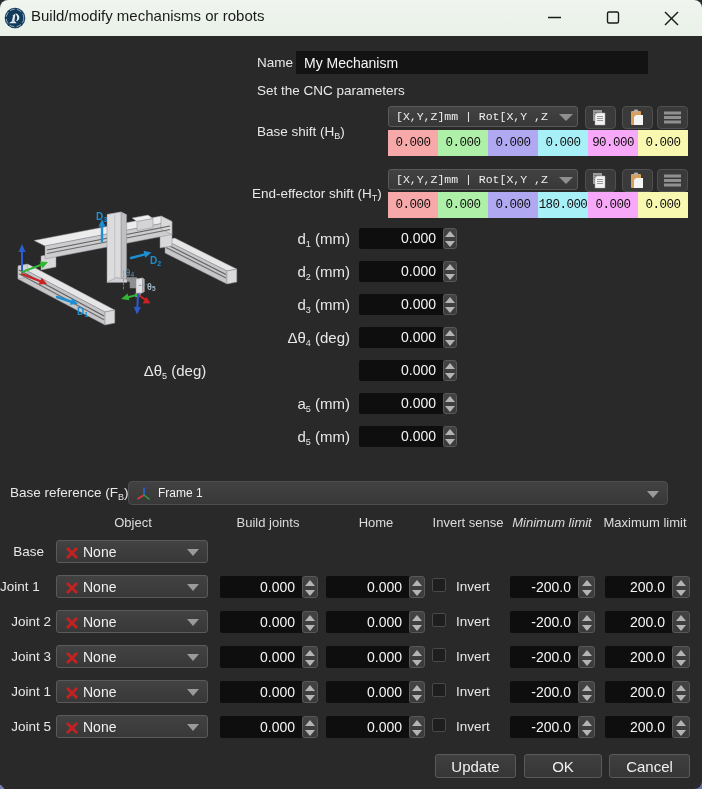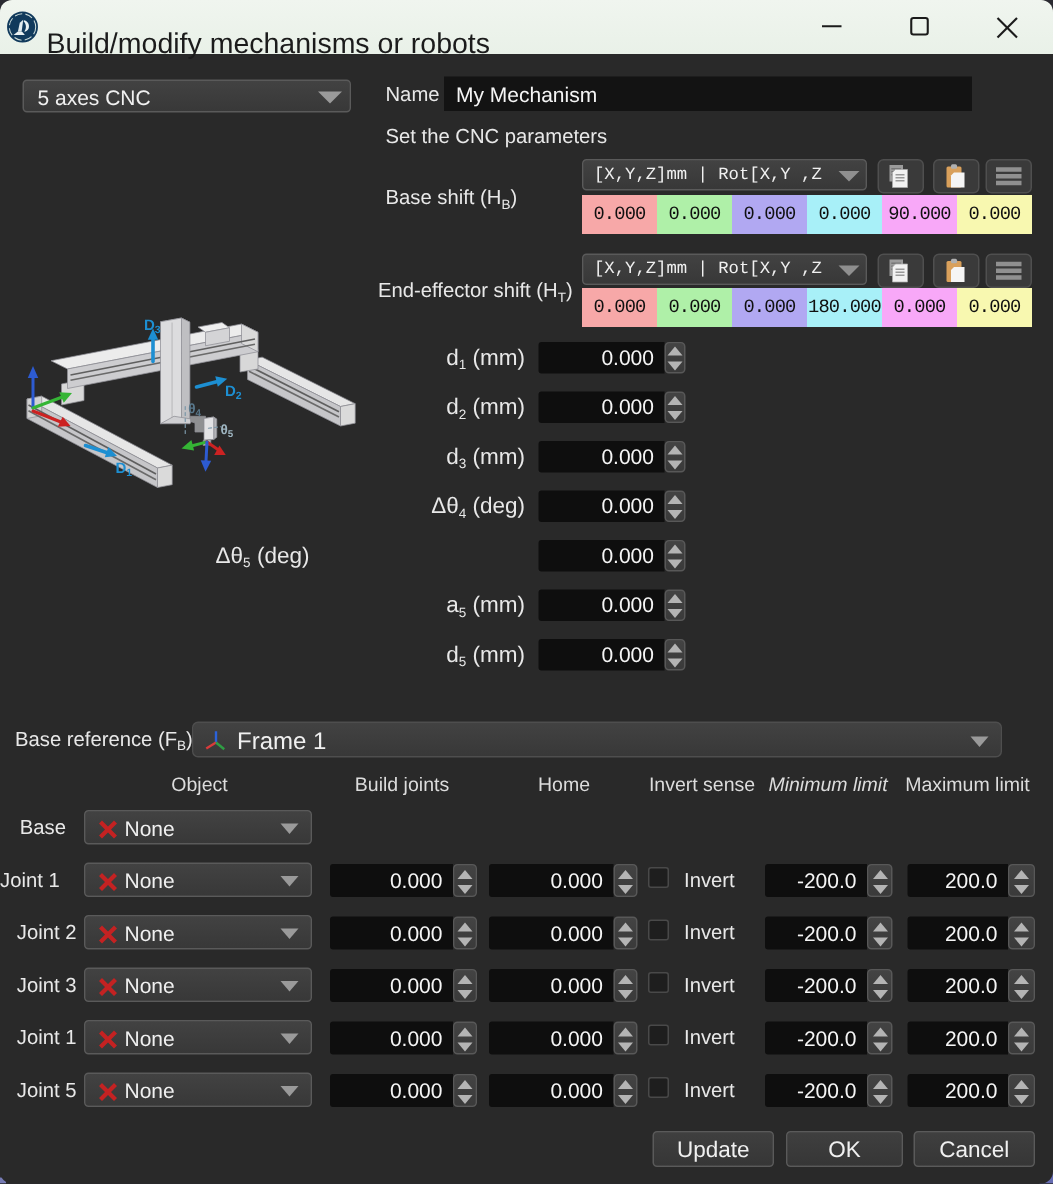--- a/index.html
+++ b/index.html
@@ -1,18 +1,18 @@
 <!DOCTYPE html>
 <html><head><meta charset="utf-8"><style>
 html,body{margin:0;padding:0;}
 body{width:702px;height:789px;background:#2c2c31;font-family:"Liberation Sans",sans-serif;position:relative;overflow:hidden;}
 .corner{position:absolute;width:14px;height:14px;background:#666bb0;z-index:0;}
 #win{position:absolute;left:0;top:0;width:702px;height:789px;background:#292929;border-radius:8px;overflow:hidden;z-index:1;}
 #titlebar{position:absolute;left:0;top:0;width:702px;height:36px;background:linear-gradient(180deg,#f0f5ef 0%,#e9f1e8 100%);}
-#title{position:absolute;left:31px;top:19px;font-size:19px;color:#1b1b1b;}
+#title{position:absolute;left:31px;top:7px;font-size:15px;color:#1b1b1b;}
 .abs{position:absolute;}
 .lbl{position:absolute;color:#e8e8e8;font-size:13.5px;white-space:nowrap;}
 sub{font-size:9px;vertical-align:baseline;position:relative;top:3px;line-height:0;}
 .combo{position:absolute;background:linear-gradient(180deg,#424242 0%,#383838 100%);border:1px solid #5a5a5a;border-radius:3px;box-sizing:border-box;color:#f0f0f0;}
 .carrow{position:absolute;width:0;height:0;border-left:5px solid transparent;border-right:5px solid transparent;border-top:6px solid #9a9a9a;}
 .field{position:absolute;background:#0e0e0e;color:#f5f5f5;box-sizing:border-box;text-align:right;}
 .spinbtn{position:absolute;background:linear-gradient(180deg,#434343,#3a3a3a);border:1px solid #585858;border-radius:3px;box-sizing:border-box;}
 .tri-u{position:absolute;width:0;height:0;border-left:5px solid transparent;border-right:5px solid transparent;border-bottom:6px solid #b4b4b4;}
 .tri-d{position:absolute;width:0;height:0;border-left:5px solid transparent;border-right:5px solid transparent;border-top:6px solid #b4b4b4;}
 .cell{position:absolute;width:50px;height:26px;font-family:"Liberation Mono",monospace;font-size:12.5px;letter-spacing:-0.55px;color:#101010;box-sizing:border-box;display:flex;align-items:center;justify-content:center;}
@@ -35,24 +35,20 @@
   </svg>
   <div id="title">Build/modify mechanisms or robots</div>
   <svg class="abs" style="left:546px;top:5px;" width="140" height="26" viewBox="0 0 140 26">
     <line x1="2" y1="12.5" x2="15" y2="12.5" stroke="#1b1b1b" stroke-width="1.4"></line>
     <rect x="61.5" y="7" width="11" height="11" fill="none" stroke="#1b1b1b" stroke-width="1.4" rx="1.5"></rect>
     <line x1="119" y1="7" x2="132" y2="20" stroke="#1b1b1b" stroke-width="1.4"></line>
     <line x1="132" y1="7" x2="119" y2="20" stroke="#1b1b1b" stroke-width="1.4"></line>
   </svg>
 </div>
 
-<div class="combo" style="left:15px;top:53px;width:219px;height:22px;">
-      <span style="position:absolute;left:9px;top:3px;font-size:14px;">5 axes CNC</span>
-      <span class="carrow" style="right:5px;top:7px;border-left-width:8px;border-right-width:8px;border-top-width:8px;"></span>
-    </div>
 
 <div class="lbl" style="left:257px;top:55px;">Name</div>
 <div class="field" style="left:296px;top:51px;width:352px;height:23px;text-align:left;font-size:14px;padding:4px 0 0 8px;background:#131313;">My Mechanism</div>
 <div class="lbl" style="left:257px;top:83px;">Set the CNC parameters</div>
 
 <div class="lbl" style="left:257px;top:124px;">Base shift (H<sub>B</sub>)</div>
 <div class="combo" style="left:388px;top:106px;width:190px;height:21px;">
       <span style="position:absolute;left:7px;top:3px;font-family:'Liberation Mono',monospace;font-size:11.5px;">[X,Y,Z]mm | Rot[X,Y ,Z</span>
       <span class="carrow" style="right:4px;top:7px;border-left-width:7px;border-right-width:7px;border-top-width:7px;border-top-color:#8f8f8f;"></span>
     </div>
@@ -258,21 +254,21 @@
 </g>
 </svg></div>
 
 <div class="lbl" style="left:10px;top:485px;">Base reference (F<sub>B</sub>)</div>
 <div class="combo" style="left:128px;top:481px;width:540px;height:24px;border-color:#4e4e4e;border-radius:4px;">
   <svg style="position:absolute;left:7px;top:4px;" width="17" height="17" viewBox="0 0 17 17">
     <line x1="8" y1="9" x2="8" y2="1.5" stroke="#2b62d9" stroke-width="1.6"></line>
     <line x1="8" y1="9" x2="1.5" y2="13" stroke="#d93b3b" stroke-width="1.6"></line>
     <line x1="8" y1="9" x2="13.5" y2="13.5" stroke="#2f9e44" stroke-width="1.6"></line>
   </svg>
-  <span style="position:absolute;left:29px;top:4px;font-size:16px;">Frame 1</span>
+  <span style="position:absolute;left:29px;top:4px;font-size:12px;">Frame 1</span>
   <span class="carrow" style="right:8px;top:9px;border-left-width:6px;border-right-width:6px;border-top-width:7px;"></span>
 </div>
 
 <div class="hdr" style="left:133px;top:515px;">Object</div>
 <div class="hdr" style="left:268px;top:515px;">Build joints</div>
 <div class="hdr" style="left:376px;top:515px;">Home</div>
 <div class="hdr" style="left:468px;top:515px;">Invert sense</div>
 <div class="hdr" style="left:552px;top:515px;font-style:italic;">Minimum limit</div>
 <div class="hdr" style="left:645px;top:515px;">Maximum limit</div>
 

